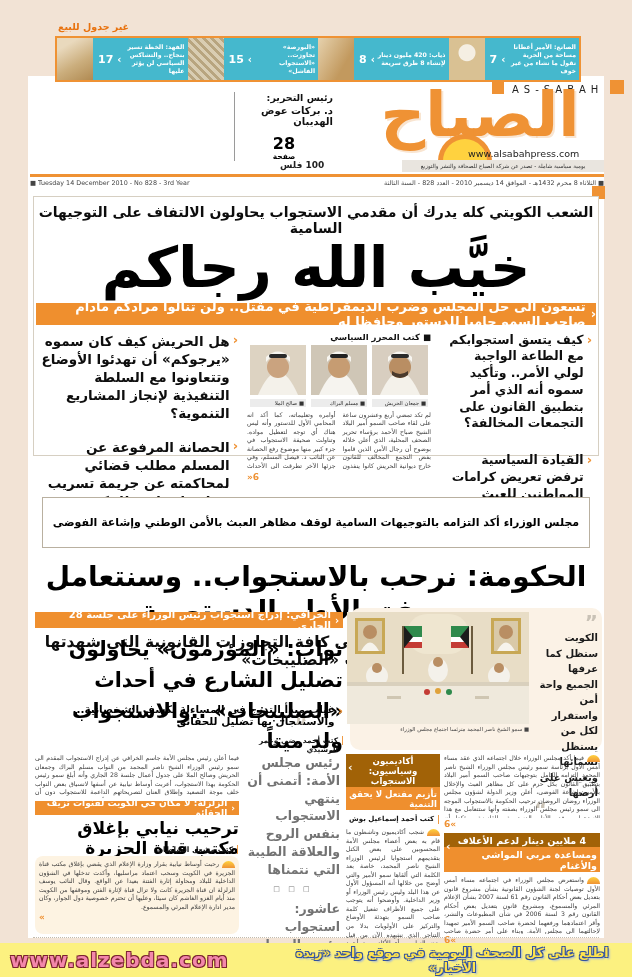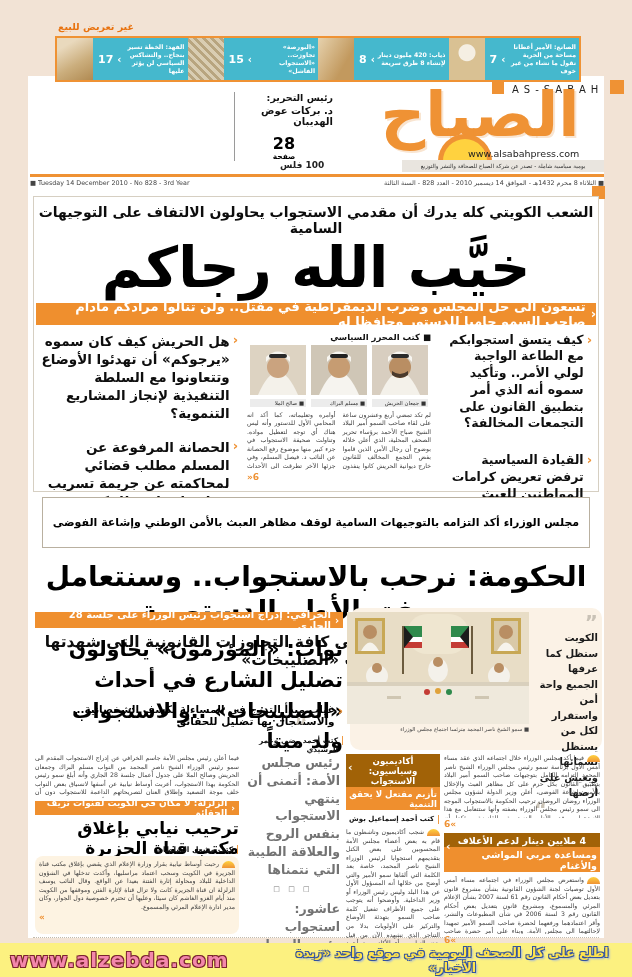--- a/index.html
+++ b/index.html
@@ -36,21 +36,21 @@
   .pnum{font-size:16px;font-weight:bold;line-height:1;}
   .pword{font-size:7.5px;font-weight:bold;}
   .price{left:280px;top:160px;font-size:9px;font-weight:bold;color:#222;}
   .url{left:468px;top:148px;font-size:9.5px;color:#222;}
   .tagline{left:402px;top:160px;width:202px;height:12px;background:#e9e5df;font-size:5.6px;
            line-height:12px;text-align:center;color:#333;}
   .dateline{left:30px;top:174px;width:574px;border-top:3px solid #ef9234;padding-top:2px;
             display:flex;justify-content:space-between;font-size:6.4px;color:#444;}
   .dl-ar{margin-left:128px;}
   
-  .mainbox{left:33px;top:196px;width:566px;height:296px;border:1px solid #d6cfc2;background:#fff;box-sizing:border-box;}
+  .mainbox{left:33px;top:196px;width:566px;height:260px;border:1px solid #d6cfc2;background:#fff;box-sizing:border-box;}
   .kicker{margin-top:7px;text-align:center;font-size:14px;font-weight:bold;color:#0d0d0d;}
   .headline1{text-align:center;font-size:56px;font-weight:bold;line-height:1.12;color:#000;margin-top:1px;}
   .banner{margin:3px 2px 0;height:22px;background:#ef8f2e;color:#fff;display:flex;align-items:center;
           justify-content:center;font-size:13px;font-weight:bold;gap:5px;}
   .bch{font-size:13px;}
   .cols{display:flex;direction:rtl;padding:7px 6px 4px;gap:9px;}
   .colR{width:152px;flex:0 0 152px;}
   .colL{width:198px;flex:0 0 198px;}
   .colM{flex:1;min-width:0;}
   .pq{display:flex;direction:rtl;gap:3px;}
@@ -116,21 +116,21 @@
   .ftext{flex:1;text-align:center;font-size:12.5px;font-weight:bold;color:#ffe34d;margin-left:40px;
          text-shadow:1px 1px 0 #33539e,-1px -1px 0 #33539e,1px -1px 0 #33539e,-1px 1px 0 #33539e,2px 2px 2px #9db3dd;}
   .nfs{left:58px;top:21px;font-size:9.5px;font-weight:bold;color:#e8720f;}
 </style>
 </head>
 <body>
 
 <div class="page">
   <div class="paper"></div>
 
-  <div class="abs nfs rtl">غير تعريض للبيع</div>
+  <div class="abs nfs rtl">غير جدول للبيع</div>
 
   <div class="abs tbar">
     <div class="tcell">
       <div class="tphoto ph1"></div>
       <div class="tbox">
         <span class="tnum">17</span>
         <span class="tch">‹</span>
         <span class="ttext">الفهد: الخطة تسير بنجاح.. والتشاكس السياسي لن يؤثر عليها</span>
       </div>
     </div>

